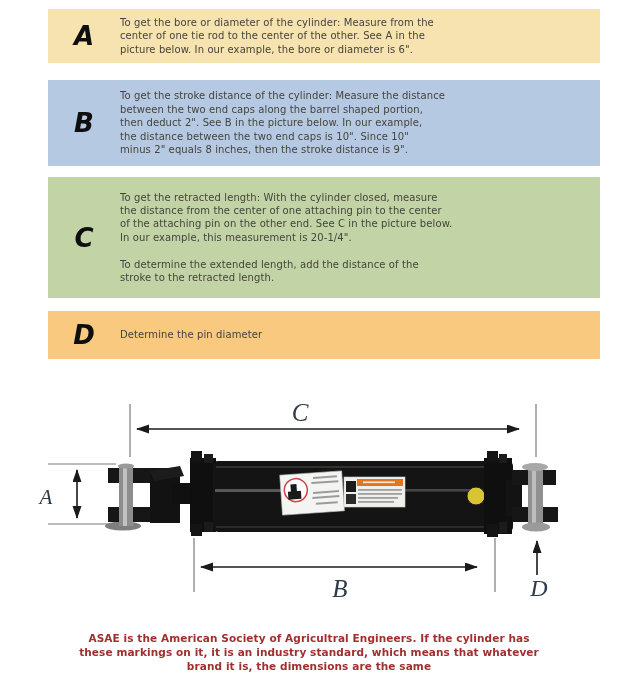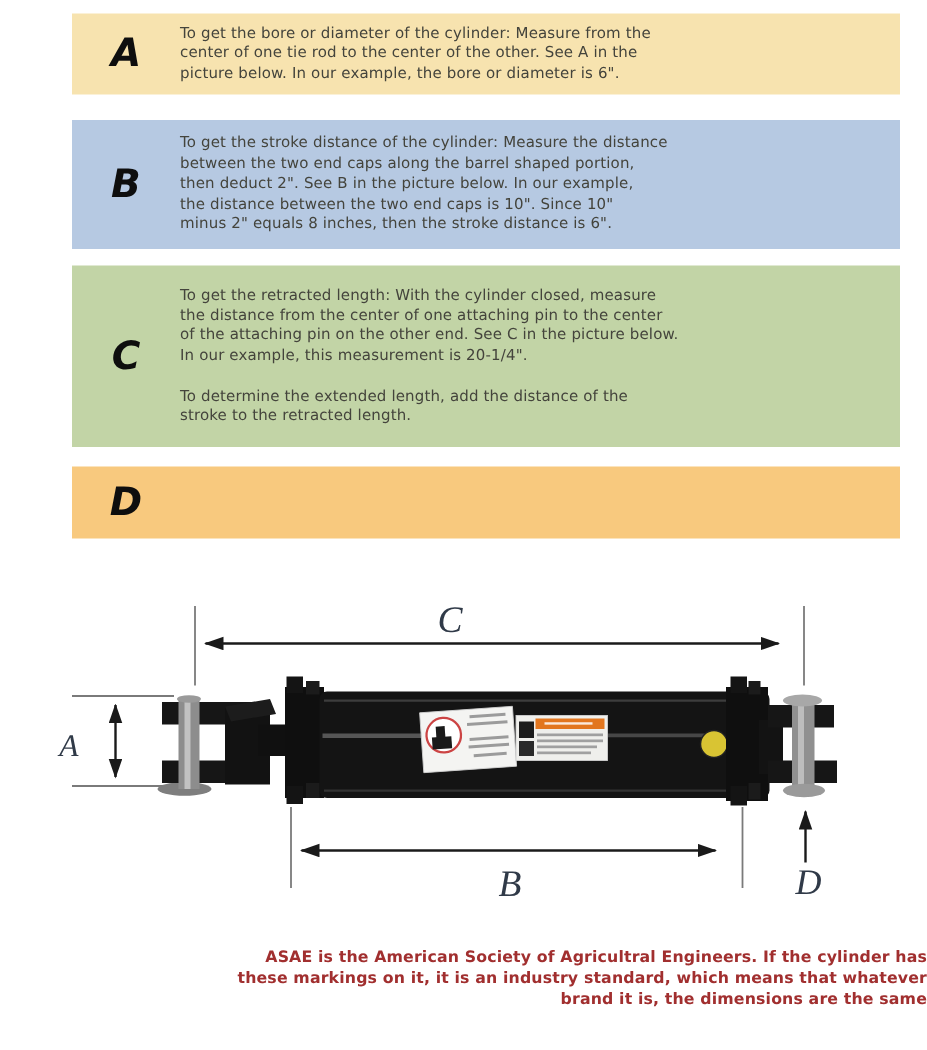--- a/index.html
+++ b/index.html
@@ -24,21 +24,21 @@
   }
   .diagram{position:absolute;left:0;top:0;width:618px;height:700px;}
   .ext{stroke:#7a7a7a;stroke-width:1.2;}
   .dim{stroke:#1a1a1a;stroke-width:1.6;}
   .dim-label{
     font-family:"Liberation Serif","DejaVu Serif",serif;
     font-style:italic;fill:#303a48;
   }
   .footer-note{
     position:absolute;top:631px;left:0;width:618px;margin:0;
-    text-align:right;font-weight:bold;font-size:10.5px;line-height:14px;
+    text-align:center;font-weight:bold;font-size:10.5px;line-height:14px;
     white-space:pre-line;letter-spacing:0.1px;
   }
 </style>
 </head>
 <body>
 
 <div class="page">
 
   <div class="info-box" id="box-a" style="background-color: rgb(247, 227, 175);">
     <span class="box-letter">A</span>
@@ -46,36 +46,37 @@
 center of one tie rod to the center of the other. See A in the
 picture below. In our example, the bore or diameter is 6".</p>
   </div>
 
   <div class="info-box" id="box-b" style="background-color: rgb(182, 201, 226);">
     <span class="box-letter">B</span>
     <p class="box-text">To get the stroke distance of the cylinder: Measure the distance
 between the two end caps along the barrel shaped portion,
 then deduct 2". See B in the picture below. In our example,
 the distance between the two end caps is 10". Since 10"
-minus 2" equals 8 inches, then the stroke distance is 6".</p>
+minus 2" equals 8 inches, then the stroke distance is 9".</p>
   </div>
 
   <div class="info-box" id="box-c" style="background-color: rgb(194, 212, 166);">
     <span class="box-letter">C</span>
     <p class="box-text">To get the retracted length: With the cylinder closed, measure
 the distance from the center of one attaching pin to the center
 of the attaching pin on the other end. See C in the picture below.
 In our example, this measurement is 20-1/4".
 
 To determine the extended length, add the distance of the
 stroke to the retracted length.</p>
   </div>
 
   <div class="info-box" id="box-d" style="background-color: rgb(248, 201, 126);">
     <span class="box-letter">D</span>
+    <p class="box-text">Determine the pin diameter</p>
   </div>
 
   <svg class="diagram" viewBox="0 0 618 700" aria-hidden="true">
     <defs>
       <marker id="arr" markerUnits="userSpaceOnUse" markerWidth="13" markerHeight="10" refX="12" refY="4.5" orient="auto-start-reverse">
         <path d="M0,0 L13,4.5 L0,9 Z" fill="#1a1a1a"></path>
       </marker>
     </defs>
 
     <g>

